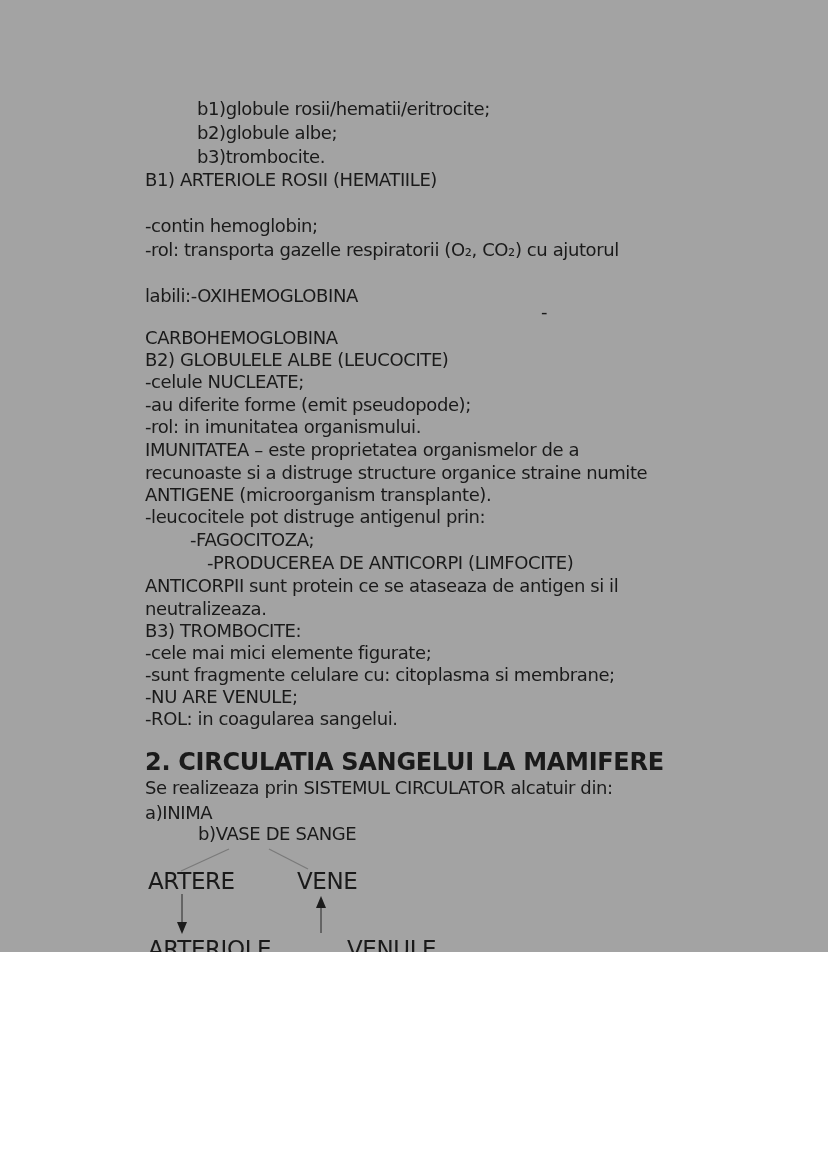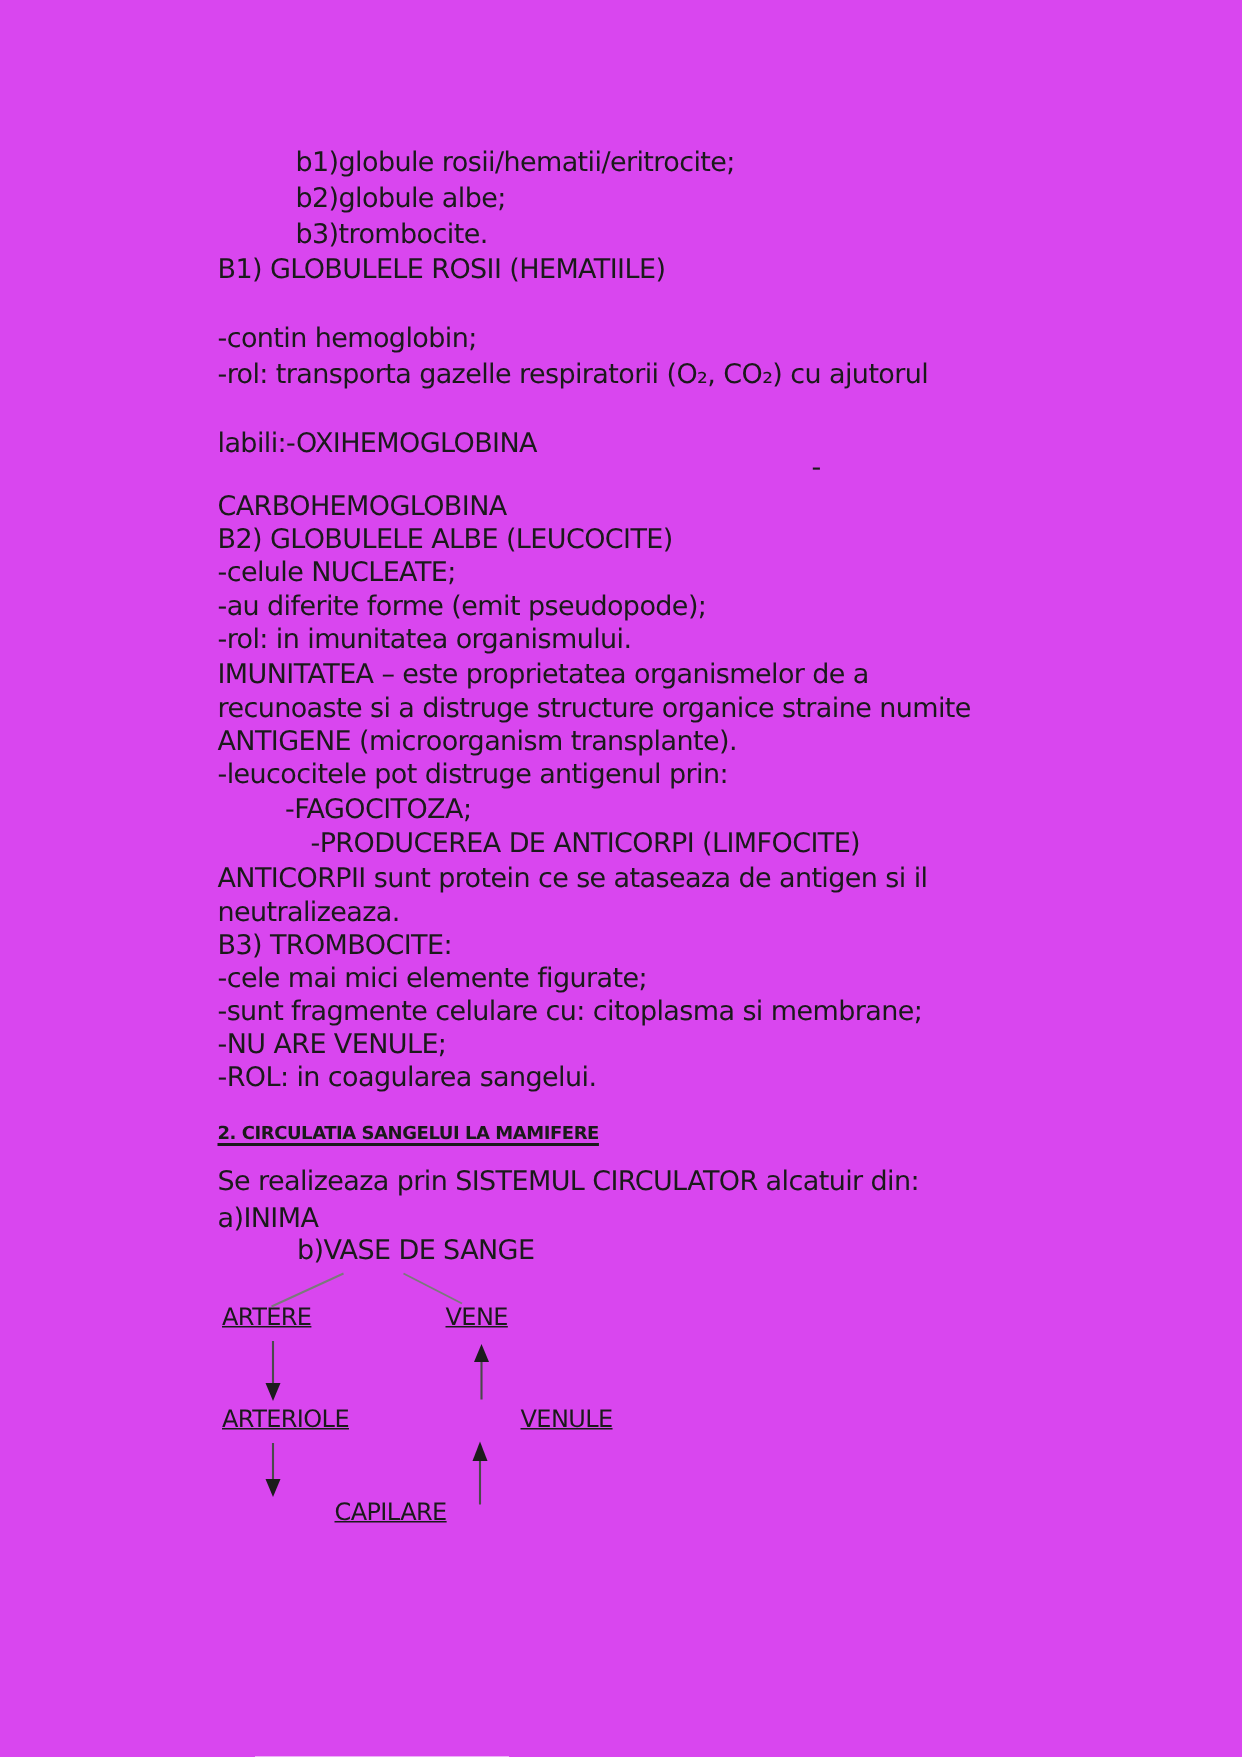--- a/index.html
+++ b/index.html
@@ -1,63 +1,61 @@
 <!DOCTYPE html>
 <html><head>
 <meta charset="utf-8">
 <style>
   html, body { margin: 0; padding: 0; background: #ffffff; }
   .page {
     position: relative;
     width: 828px;
-    height: 1171px;
-    background: #d946ef;
+    height: 952px;
+    background: #a3a3a3;
     font-family: "DejaVu Sans", sans-serif;
     color: #1a1a1a;
     overflow: hidden;
   }
   .line {
     position: absolute;
     left: 145px;
     font-size: 18px;
     letter-spacing: -0.4px;
     white-space: pre;
     color: #1a1a1a;
   }
   .heading {
     font-weight: bold;
-    font-size: 12px;
+    font-size: 24px;
     letter-spacing: -0.3px;
-    text-decoration: underline;
     text-decoration-thickness: 2px;
     text-underline-offset: 3px;
   }
   .node {
     position: absolute;
-    font-size: 16px;
+    font-size: 23px;
     letter-spacing: -0.4px;
     white-space: pre;
     color: #1a1a1a;
-    text-decoration: underline;
   }
   .overlay {
     position: absolute;
     left: 0; top: 0;
     pointer-events: none;
   }
 </style>
 </head>
 <body>
 
 <div class="page">
 
   <div class="line" style="top:98px;  left:197px">b1)globule rosii/hematii/eritrocite;</div>
   <div class="line" style="top:122px; left:197px">b2)globule albe;</div>
   <div class="line" style="top:146px; left:197px">b3)trombocite.</div>
-  <div class="line" style="top:169px">B1) GLOBULELE ROSII (HEMATIILE)</div>
+  <div class="line" style="top:169px">B1) ARTERIOLE ROSII (HEMATIILE)</div>
   <div class="line" style="top:215px">-contin hemoglobin;</div>
   <div class="line" style="top:239px">-rol: transporta gazelle respiratorii (O₂, CO₂) cu ajutorul</div>
   <div class="line" style="top:285px">labili:-OXIHEMOGLOBINA</div>
   <div class="line" style="top:301px; left:541px">-</div>
   <div class="line" style="top:327px">CARBOHEMOGLOBINA</div>
   <div class="line" style="top:349px">B2) GLOBULELE ALBE (LEUCOCITE)</div>
   <div class="line" style="top:371px">-celule NUCLEATE;</div>
   <div class="line" style="top:394px">-au diferite forme (emit pseudopode);</div>
   <div class="line" style="top:416px">-rol: in imunitatea organismului.</div>
   <div class="line" style="top:439px">IMUNITATEA – este proprietatea organismelor de a</div>

